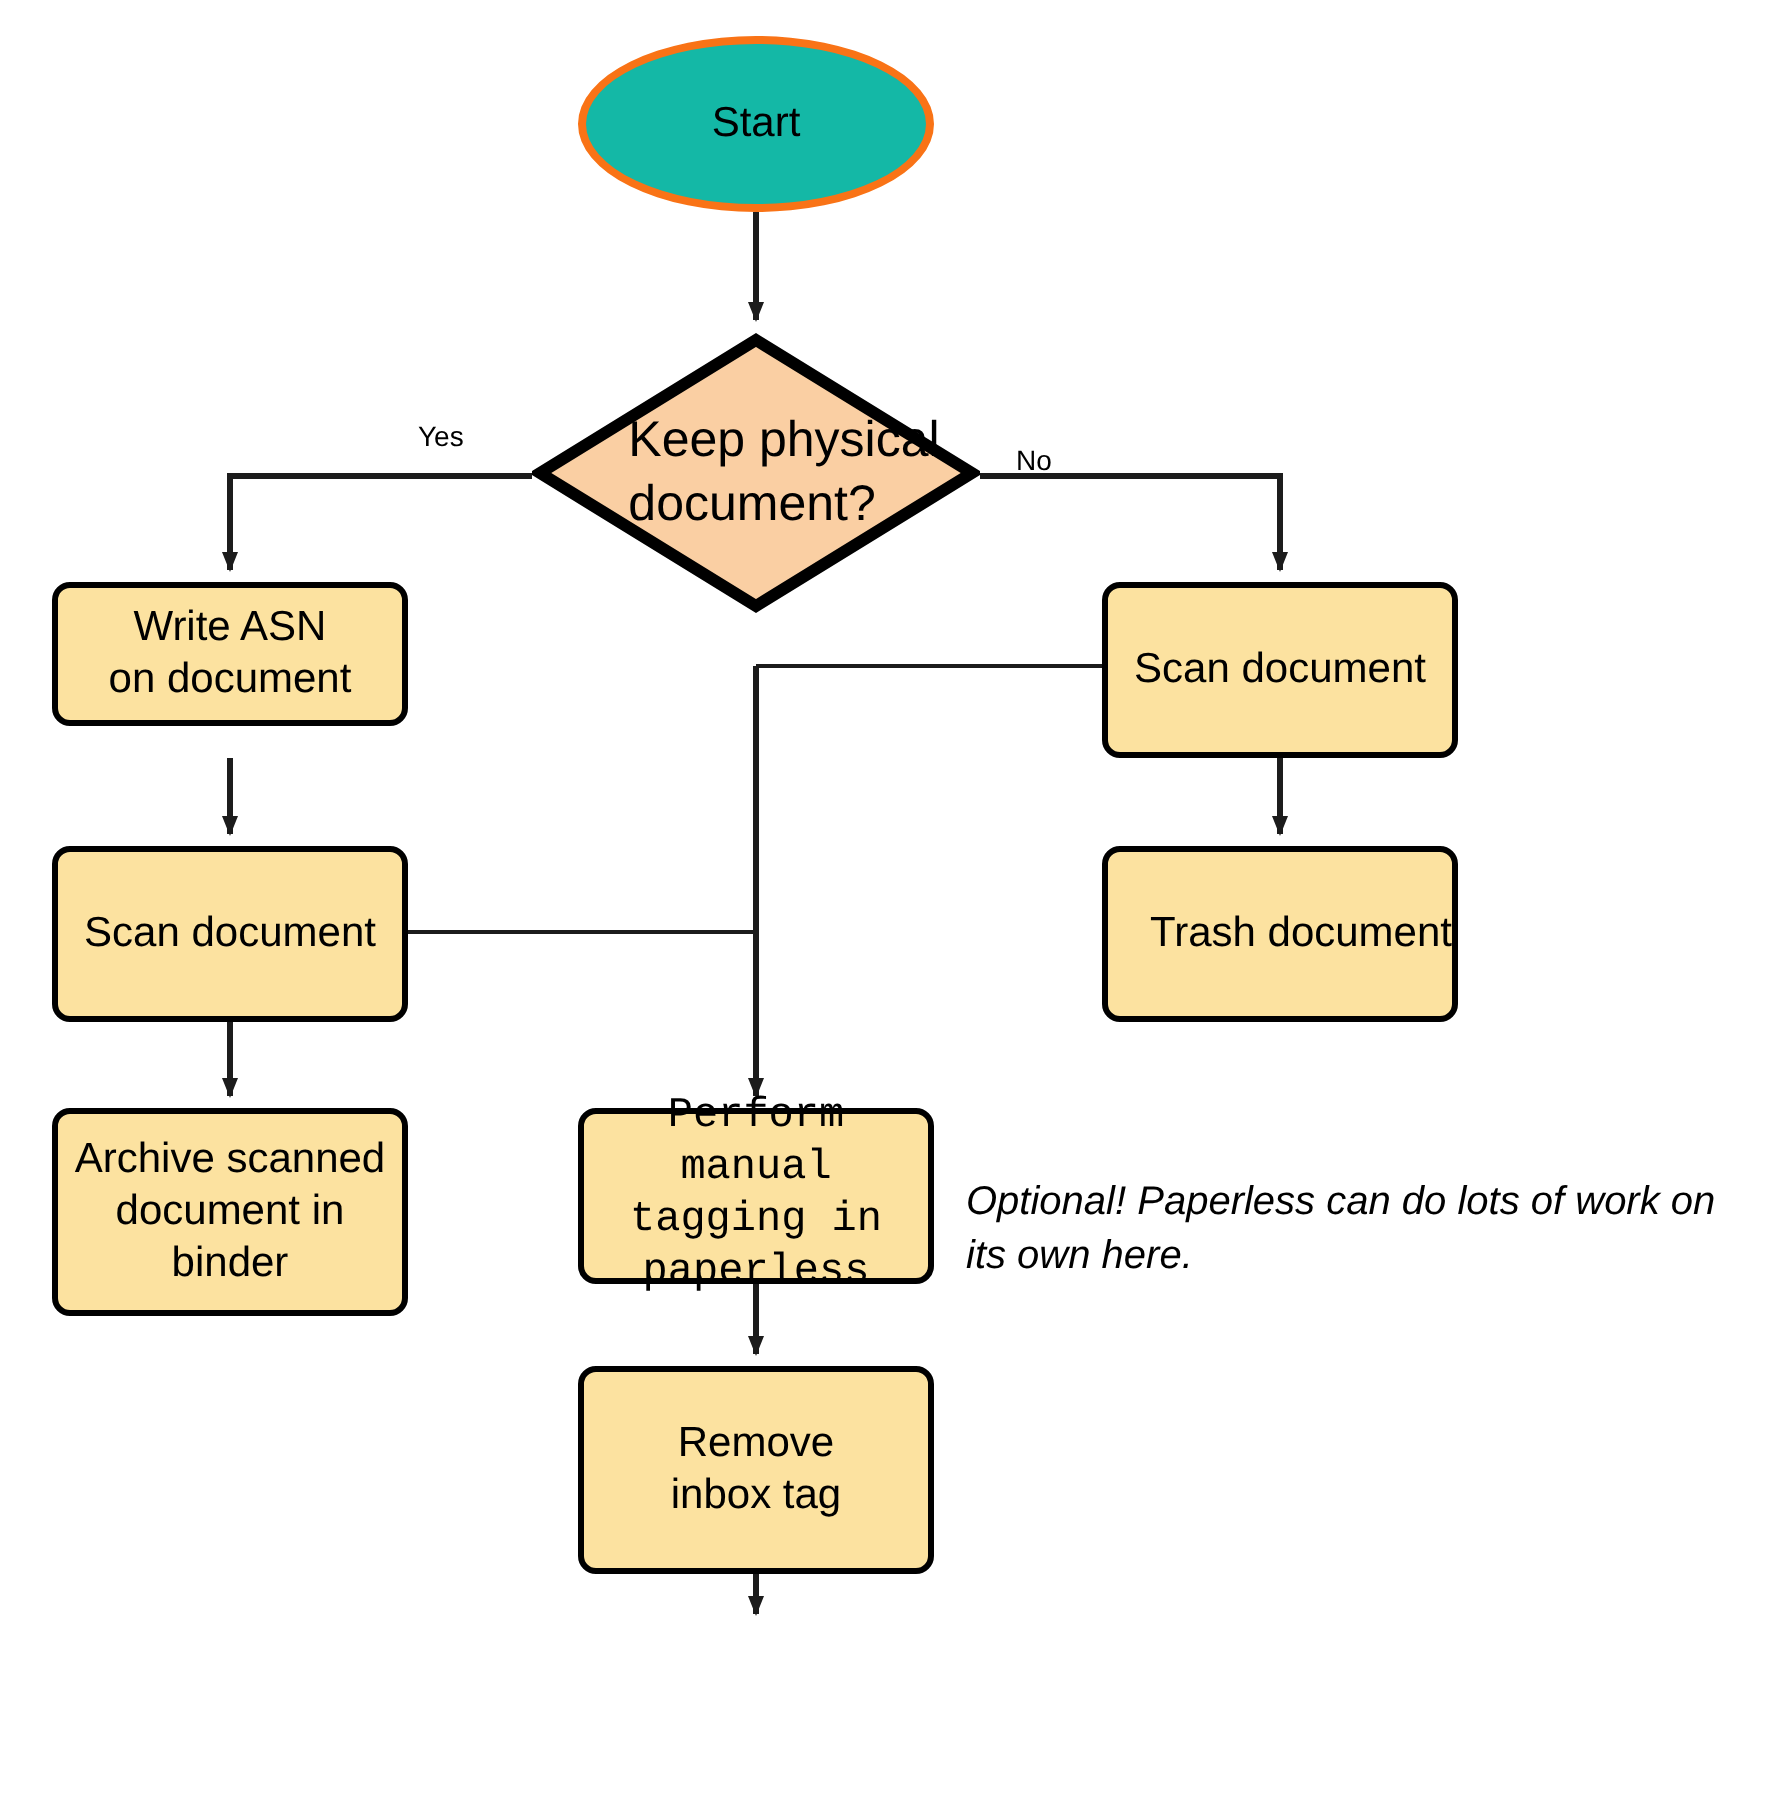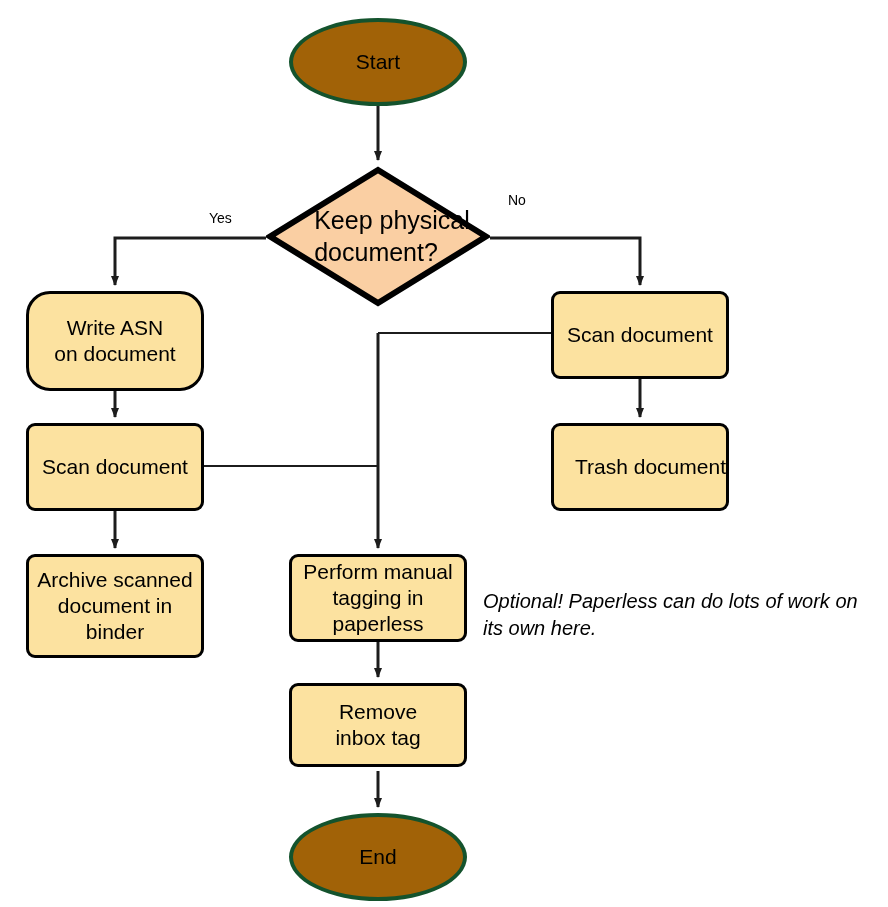--- a/index.html
+++ b/index.html
@@ -35,23 +35,23 @@
     font-size: 21px;
     line-height: 1.25;
     z-index: 3;
   }
   .node-process {
     border: 3px solid #000000;
     border-radius: 9px;
     background: #fce2a0;
   }
   .node-terminator {
-    border: 4px solid #14532d;
+    border: 4px solid #f97316;
     border-radius: 50%;
-    background: #a16207;
+    background: #14b8a6;
   }
   .node-decision-wrap {
     position: absolute;
     z-index: 3;
   }
   .node-decision-shape {
     position: absolute;
     left: 0;
     top: 0;
   }
@@ -127,21 +127,21 @@
   <div class="node-decision-wrap" style="left:266px; top:166px; width:224px; height:141px;">
     <svg class="node-decision-shape" width="224" height="141" viewBox="0 0 224 141" xmlns="http://www.w3.org/2000/svg">
       <polygon points="112,4 220,70.5 112,137 4,70.5" fill="#facfa3" stroke="#000000" stroke-width="6"></polygon>
     </svg>
     <div class="node-decision-label">
       <span class="node-text">Keep physical
 document?</span>
     </div>
   </div>
 
-  <div class="node node-process" style="left:26px; top:291px; width:178px; height:100px;border-radius:24px;">
+  <div class="node node-process" style="left:26px; top:291px; width:178px; height:72px;">
     <span class="node-text">Write ASN
 on document</span>
   </div>
 
   <div class="node node-process" style="left:26px; top:423px; width:178px; height:88px;">
     <span class="node-text">Scan document</span>
   </div>
 
   <div class="node node-process" style="left:26px; top:554px; width:178px; height:104px;">
     <span class="node-text">Archive scanned
@@ -150,34 +150,31 @@
   </div>
 
   <div class="node node-process" style="left:551px; top:291px; width:178px; height:88px;">
     <span class="node-text">Scan document</span>
   </div>
 
   <div class="node node-process" style="left:551px; top:423px; width:178px; height:88px;justify-content:flex-end;">
     <span class="node-text">Trash document</span>
   </div>
 
-  <div class="node node-process" style="left:289px; top:554px; width:178px; height:88px;">
+  <div class="node node-process" style="left:289px; top:554px; width:178px; height:88px;font-family:Liberation Mono, monospace;">
     <span class="node-text">Perform manual
 tagging in
 paperless</span>
   </div>
 
-  <div class="node node-process" style="left:289px; top:683px; width:178px; height:84px;text-align:center;">
+  <div class="node node-process" style="left:289px; top:683px; width:178px; height:104px;text-align:center;">
     <span class="node-text">Remove
 inbox tag</span>
   </div>
 
-  <div class="node node-terminator" style="left:289px; top:813px; width:178px; height:88px;">
-    <span class="node-text">End</span>
-  </div>
 
   <div class="edge-label" style="left:209px; top:210px;">Yes</div>
 
-  <div class="edge-label" style="left:508px; top:192px;">No</div>
+  <div class="edge-label" style="left:508px; top:222px;">No</div>
 
   <div class="annotation" style="left:483px; top:588px; width:400px;">Optional! Paperless can do lots of work on its own here.</div>
 
 </div>
 
 </body></html>

